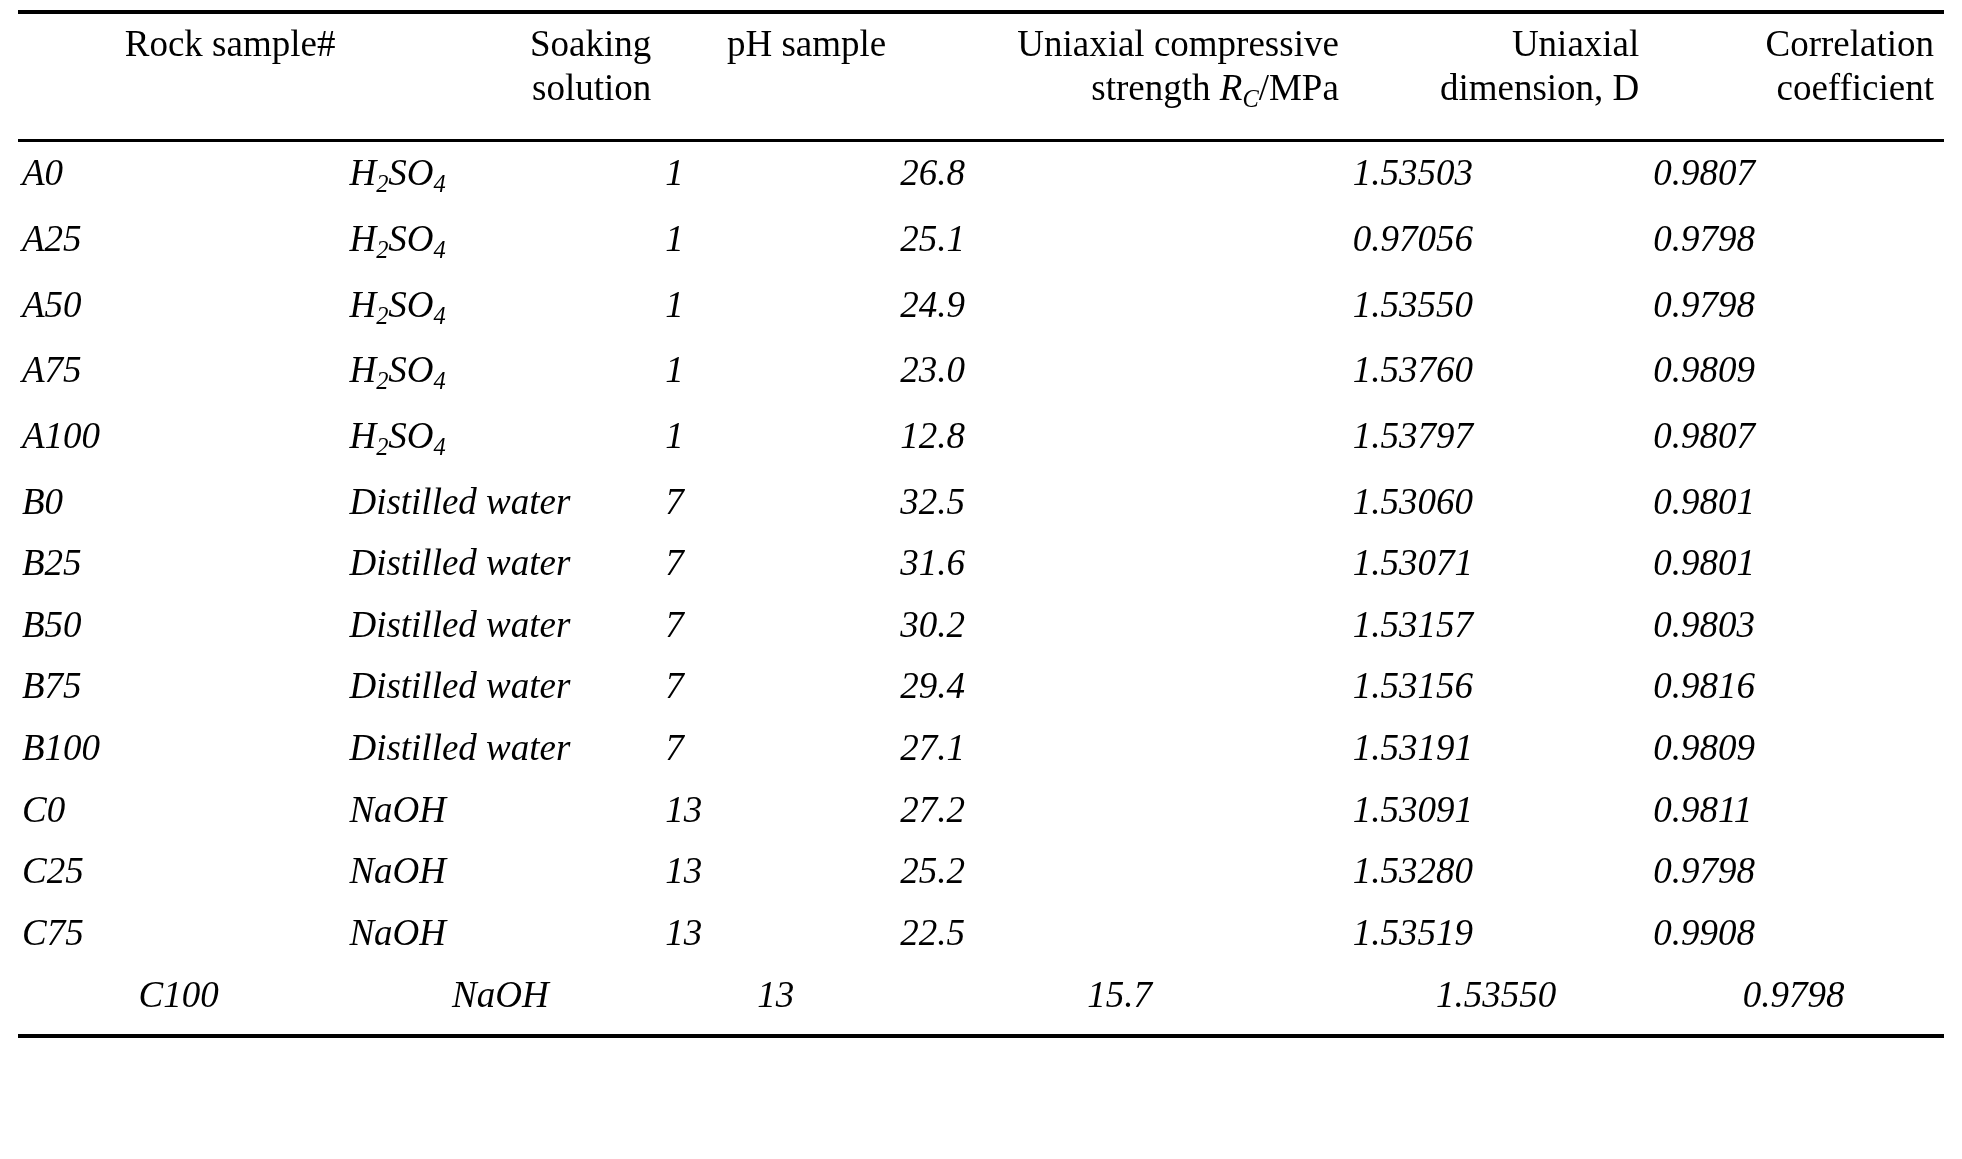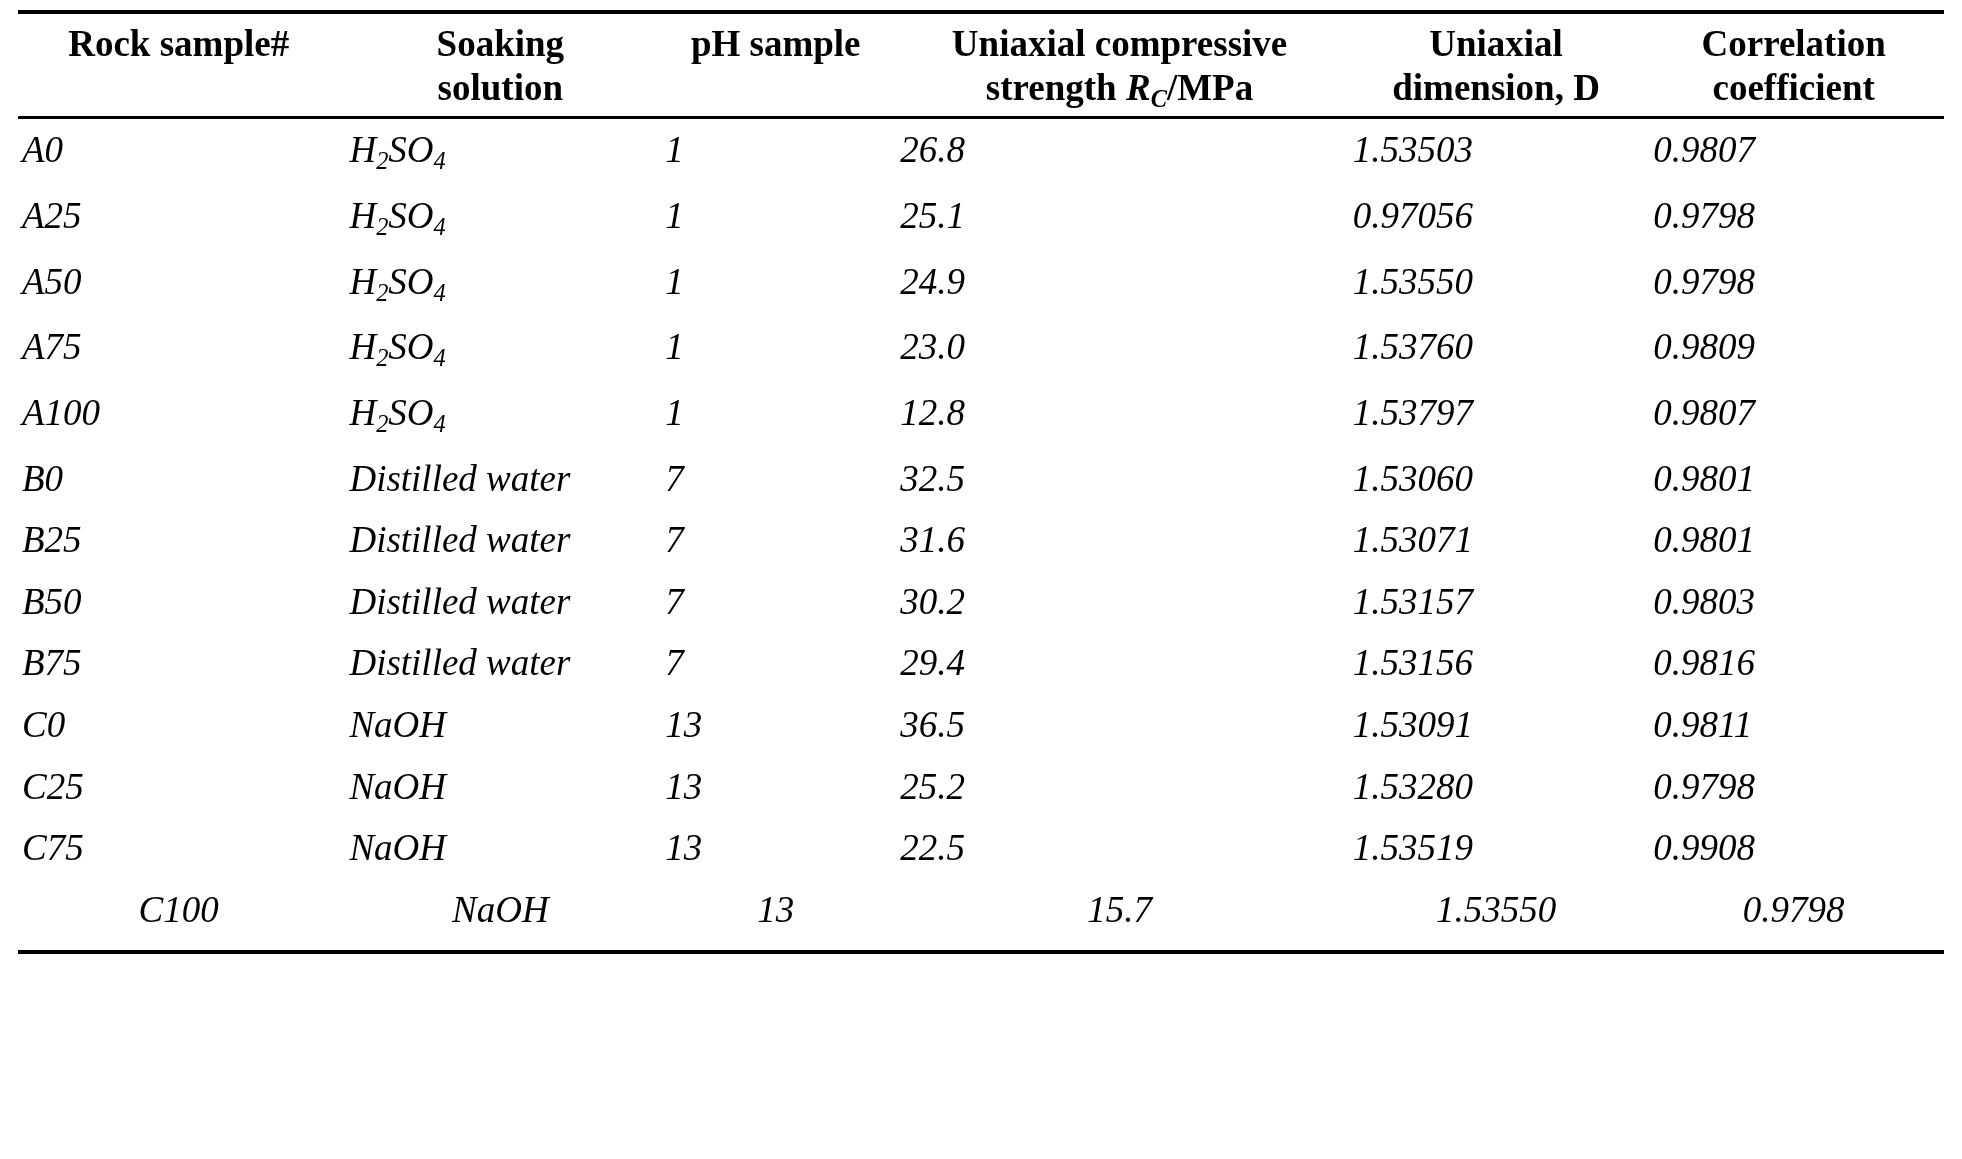--- a/index.html
+++ b/index.html
@@ -18,24 +18,24 @@
     padding: 10px 18px 24px 18px;
   }
   table.data-table {
     width: 100%;
     border-collapse: collapse;
     table-layout: fixed;
     font-size: 37px;
     line-height: 1.18;
   }
   table.data-table thead th {
-    text-align: center;
-    font-weight: bold;
+    text-align: right;
+    font-weight: normal;
     vertical-align: top;
-    padding: 8px 10px 3px 4px;
+    padding: 8px 10px 26px 4px;
   }
   table.data-table thead tr {
     border-top: 4px solid #000;
     border-bottom: 3px solid #000;
   }
   table.data-table tbody tr:last-child td {
     padding-bottom: 18px;
     text-align: center;
   }
   table.data-table tbody {
@@ -170,24 +170,32 @@
         </tr>
         <tr>
           <td>B75</td>
           <td>Distilled water</td>
           <td>7</td>
           <td>29.4</td>
           <td>1.53156</td>
           <td>0.9816</td>
         </tr>
         <tr>
+          <td>B100</td>
+          <td>Distilled water</td>
+          <td>7</td>
+          <td>27.1</td>
+          <td>1.53191</td>
+          <td>0.9809</td>
+        </tr>
+        <tr>
           <td>C0</td>
           <td>NaOH</td>
           <td>13</td>
-          <td>36.5</td>
+          <td>27.2</td>
           <td>1.53091</td>
           <td>0.9811</td>
         </tr>
         <tr>
           <td>C25</td>
           <td>NaOH</td>
           <td>13</td>
           <td>25.2</td>
           <td>1.53280</td>
           <td>0.9798</td>

